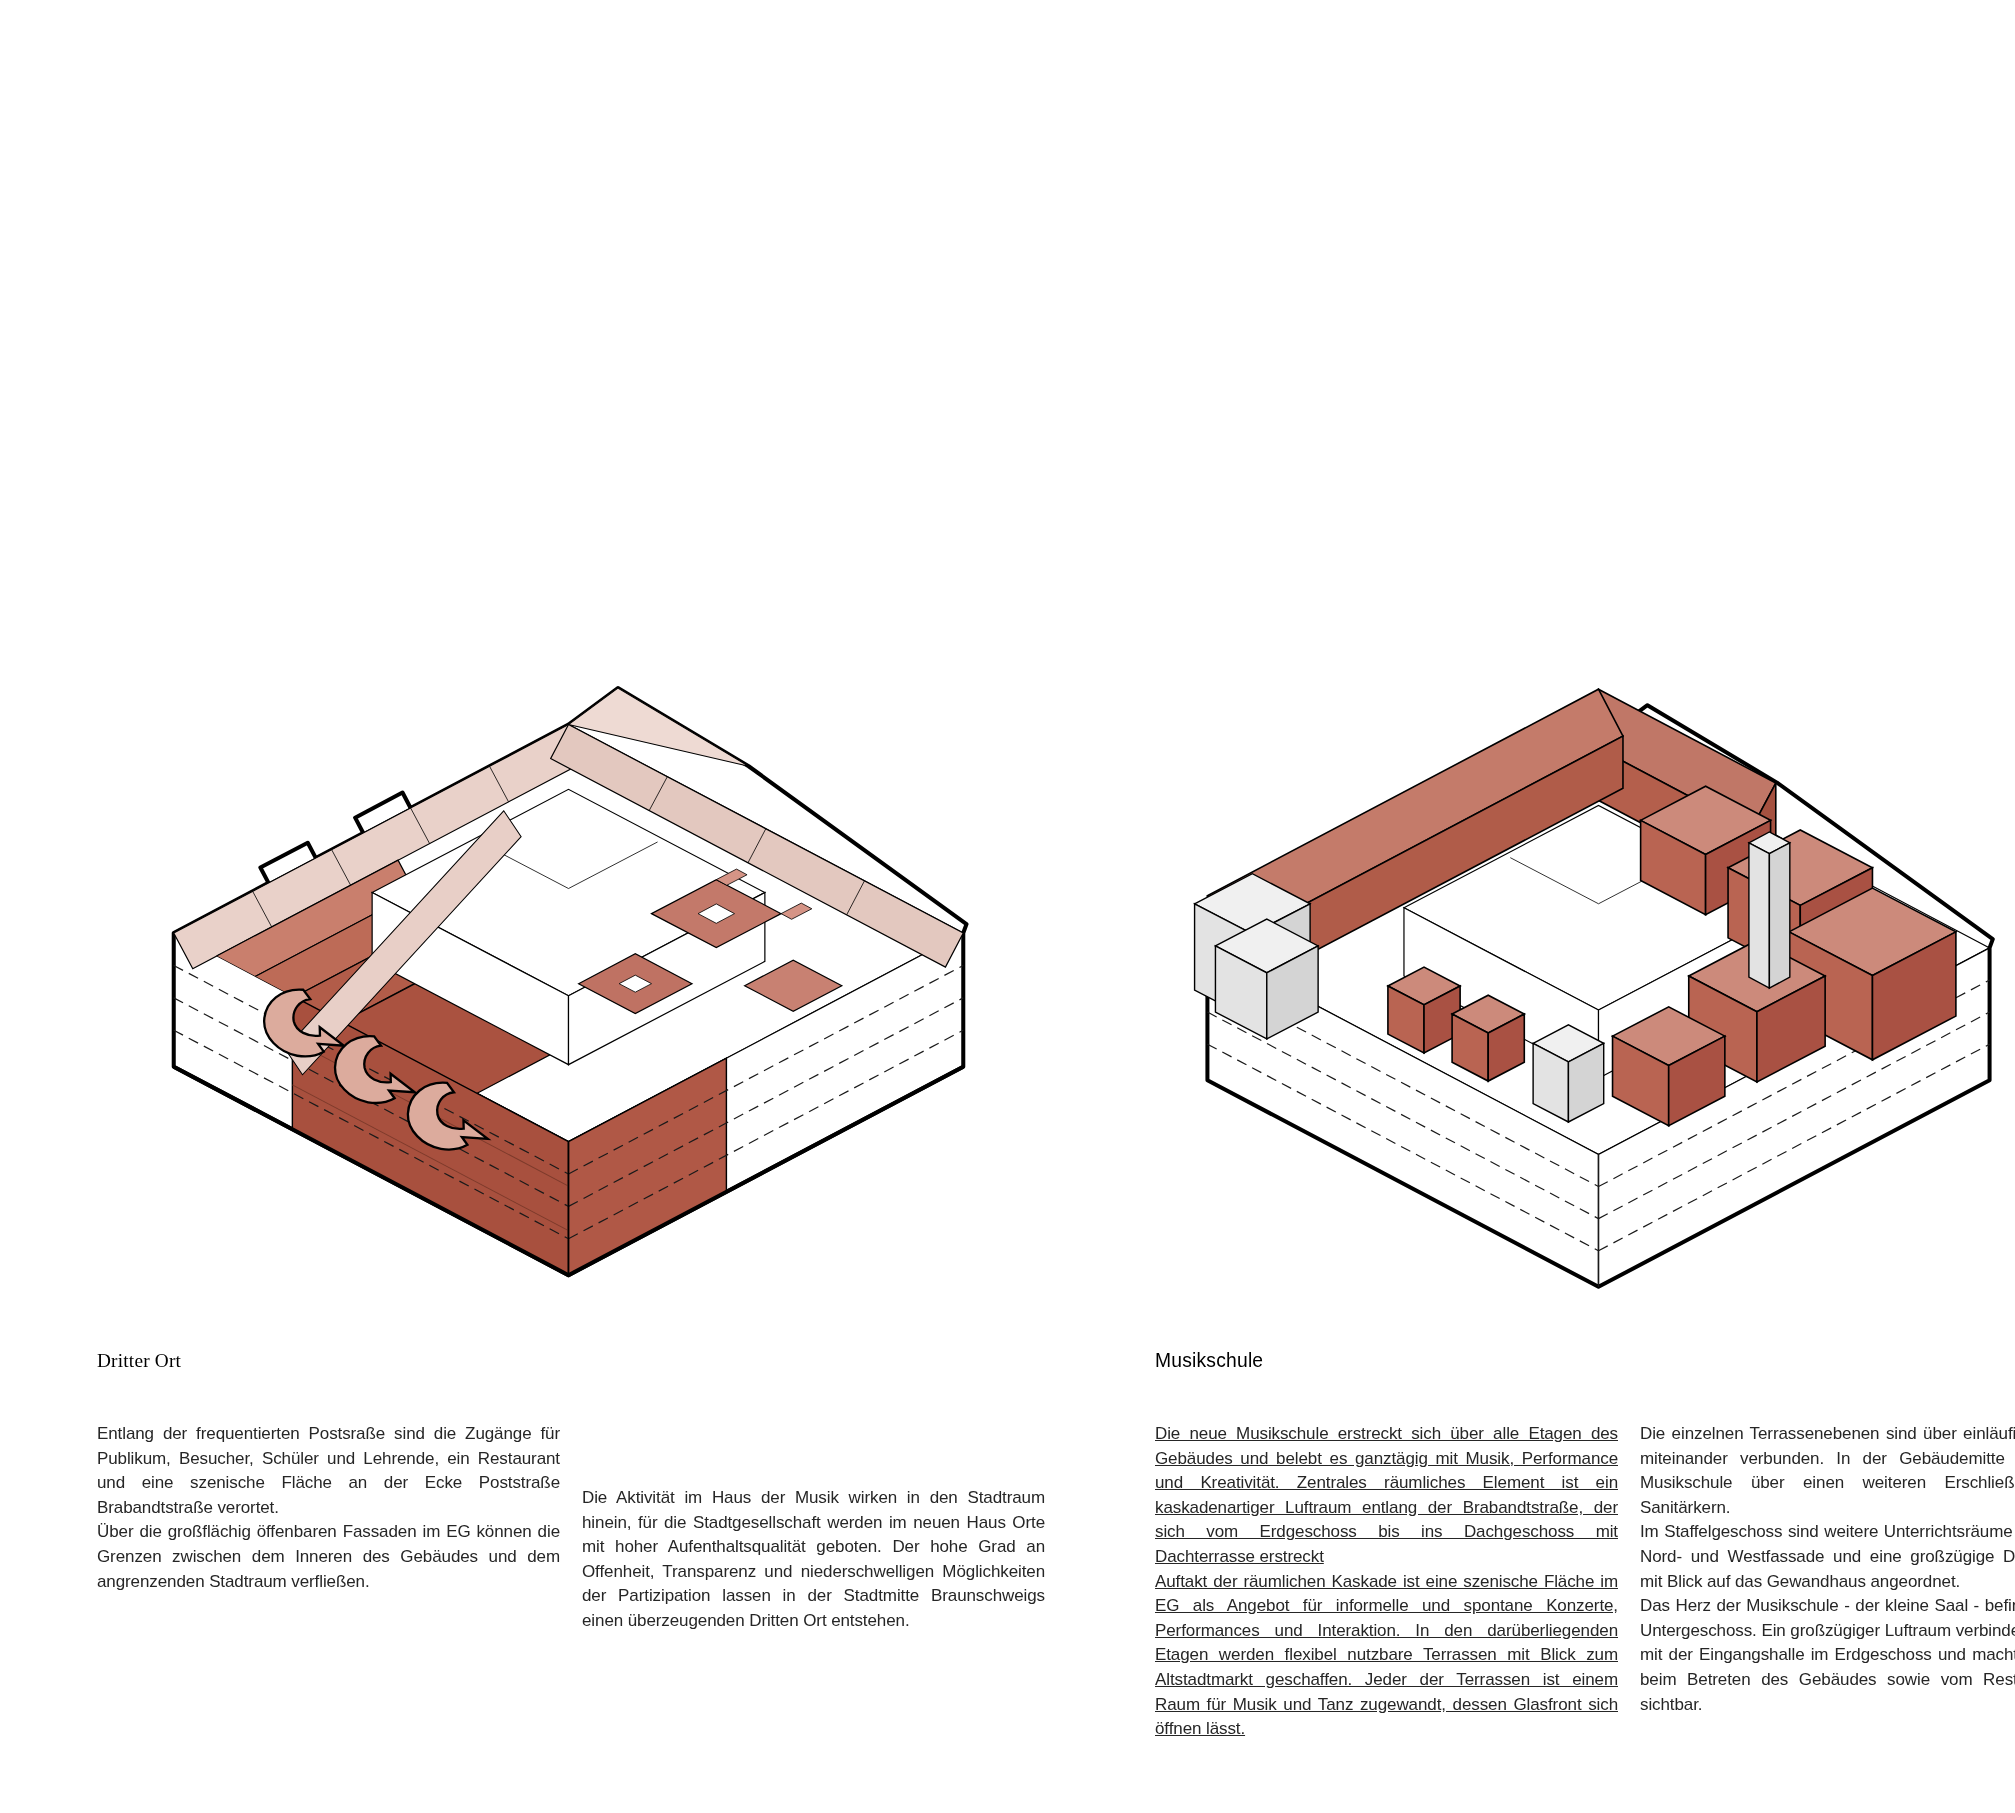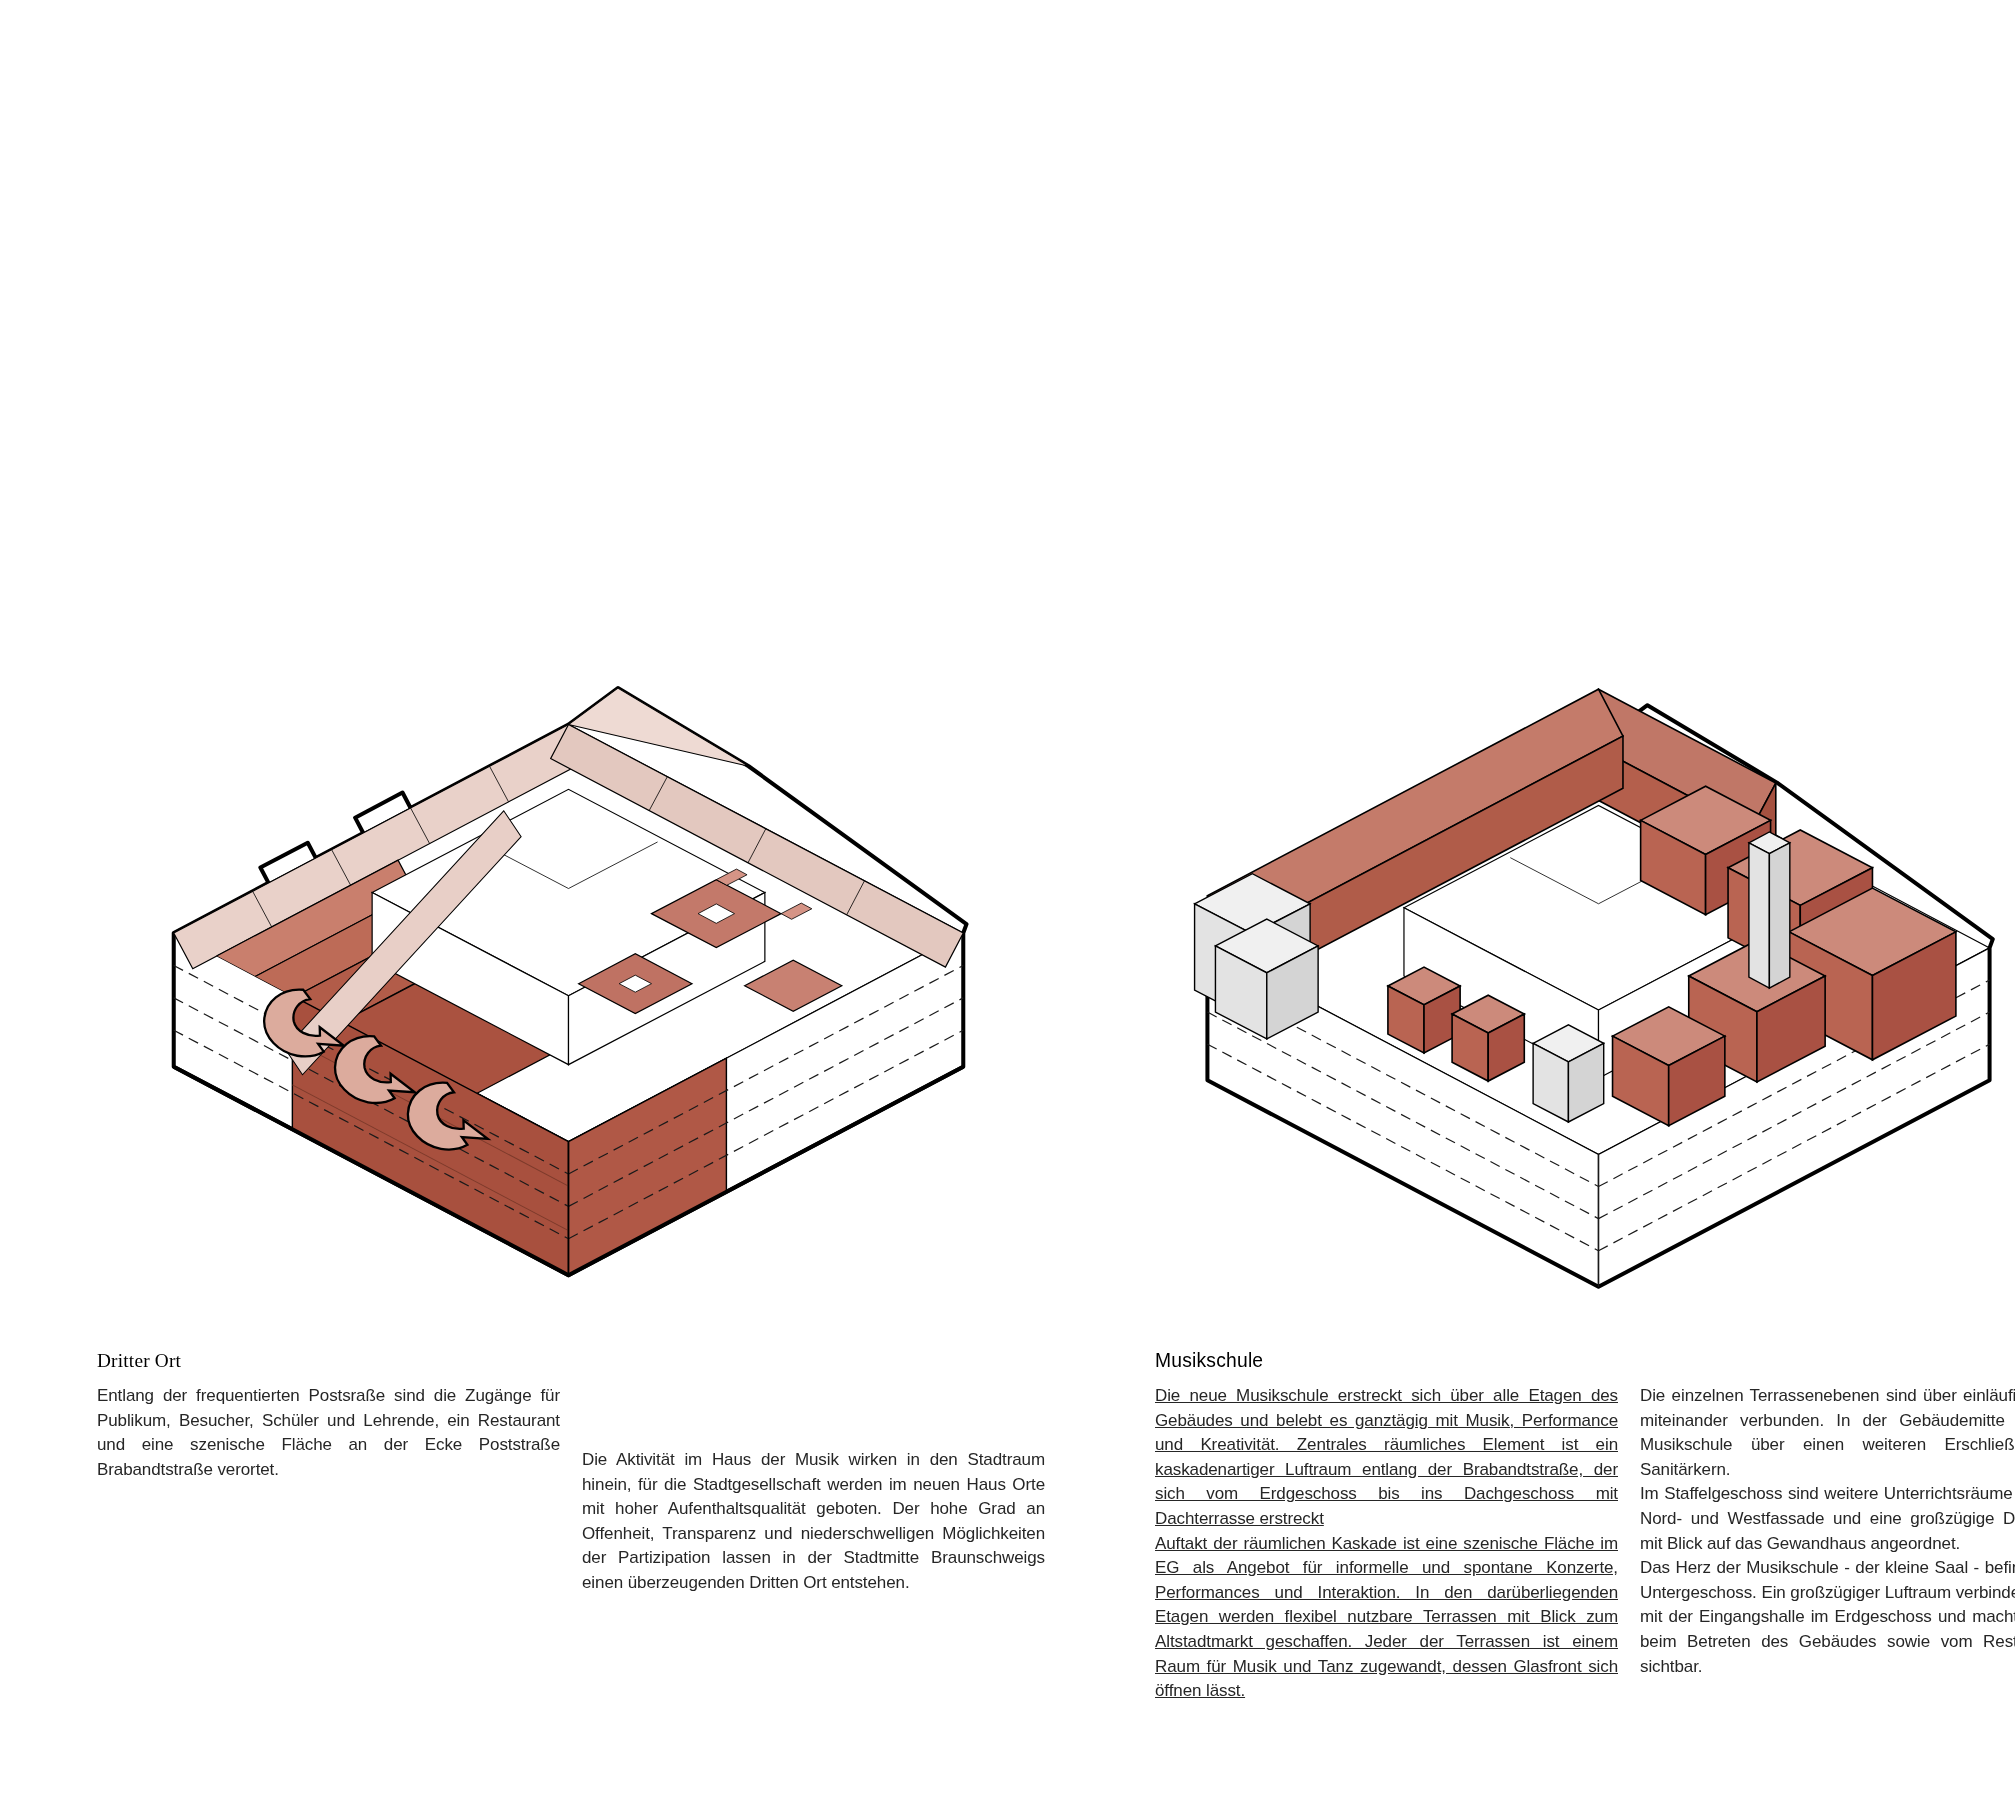--- a/index.html
+++ b/index.html
@@ -7,21 +7,21 @@
     width:3224px;height:1814px;position:relative;background:#ffffff;
     font-family:"Liberation Sans", sans-serif;
     -webkit-font-smoothing:antialiased;
   }
   .diagram{position:absolute;}
   .section-title{
     position:absolute;margin:0;font-size:19.3px;font-weight:400;
     color:#000;letter-spacing:0.2px;white-space:nowrap;
   }
   .textcol{
-    position:absolute;width:463px;color:#262626;
+    position:absolute;width:463px;color:#262626;margin-top:38px;
   }
   .textcol p{
     margin:0;font-size:17px;line-height:24.6px;font-weight:400;
     text-align:justify;text-justify:inter-word;letter-spacing:-0.1px;
     hyphens:none;
   }
 </style>
 </head>
 <body>
 
@@ -179,20 +179,21 @@
     <path d="M426,805 L298,872 L298,1037 L426,970 Z" fill="#d4d4d4"></path>
     <path d="M962,1048 L1050,1002 L1138,1048 L1050,1094 Z" fill="#f0f0f0"></path>
     <path d="M962,1048 L1050,1094 L1050,1244 L962,1198 Z" fill="#e3e3e3"></path>
     <path d="M1138,1048 L1050,1094 L1050,1244 L1138,1198 Z" fill="#d4d4d4"></path>
   </g>
 </svg>
 
 <h2 class="section-title" style="left:97px;top:1350px;font-family:Liberation Serif, serif;">Dritter Ort</h2>
 <div class="textcol" style="left:97px;top:1384px;">
   <p>Entlang der frequentierten Postsraße sind die Zugänge für Publikum, Besucher, Schüler und Lehrende, ein Restaurant und eine szenische Fläche an der Ecke Poststraße Brabandtstraße verortet.</p>
+  <p>Über die großflächig öffenbaren Fassaden im EG können die Grenzen zwischen dem Inneren des Gebäudes und dem angrenzenden Stadtraum verfließen.</p>
 </div>
 <div class="textcol" style="left:582px;top:1448px;">
   <p>Die Aktivität im Haus der Musik wirken in den Stadtraum hinein, für die Stadtgesellschaft werden im neuen Haus Orte mit hoher Aufenthaltsqualität geboten. Der hohe Grad an Offenheit, Transparenz und niederschwelligen Möglichkeiten der Partizipation lassen in der Stadtmitte Braunschweigs einen überzeugenden Dritten Ort entstehen.</p>
 </div>
 
 <h2 class="section-title" style="left:1155px;top:1350px;">Musikschule</h2>
 <div class="textcol" style="left:1155px;top:1384px;text-decoration:underline;">
   <p>Die neue Musikschule erstreckt sich über alle Etagen des Gebäudes und belebt es ganztägig mit Musik, Performance und Kreativität. Zentrales räumliches Element ist ein kaskadenartiger Luftraum entlang der Brabandtstraße, der sich vom Erdgeschoss bis ins Dachgeschoss mit Dachterrasse erstreckt</p>
   <p>Auftakt der räumlichen Kaskade ist eine szenische Fläche im EG als Angebot für informelle und spontane Konzerte, Performances und Interaktion. In den darüberliegenden Etagen werden flexibel nutzbare Terrassen mit Blick zum Altstadtmarkt geschaffen. Jeder der Terrassen ist einem Raum für Musik und Tanz zugewandt, dessen Glasfront sich öffnen lässt.</p>
 </div>

